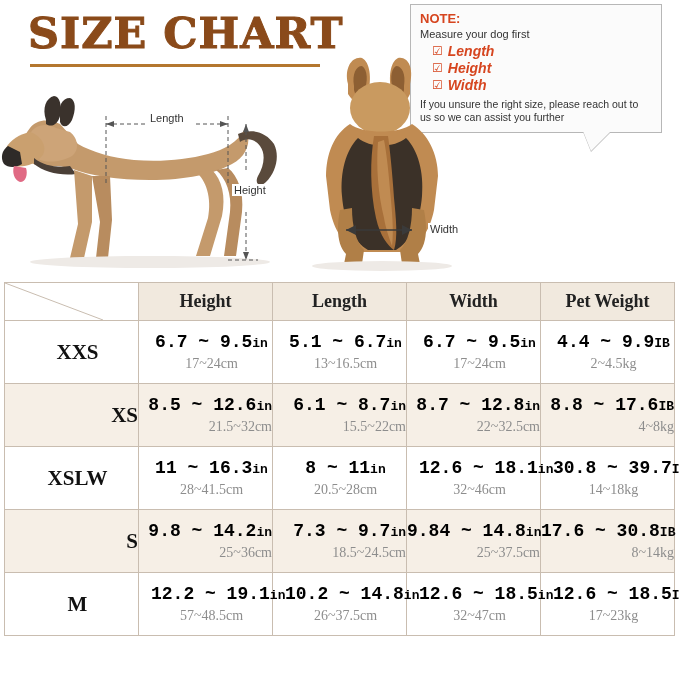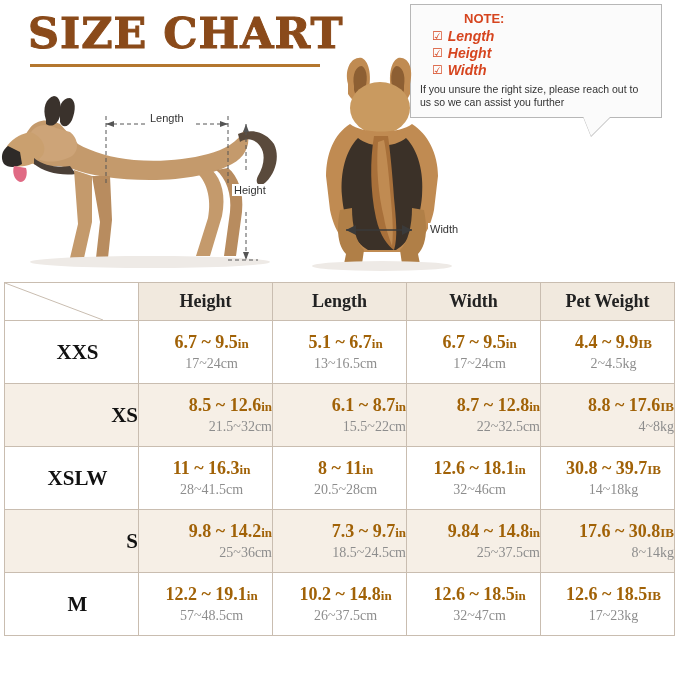--- a/index.html
+++ b/index.html
@@ -53,21 +53,20 @@
     border: 1.5px solid #b7b7b7;
     background: #fbfbfb;
     padding: 6px 9px 8px 9px;
     box-sizing: border-box;
   }
   .note-title {
     color: #d6451f;
     font-weight: bold;
     font-size: 13px;
     margin-bottom: 2px;
-    margin-left: 44px;
   }
   .note-sub {
     font-size: 11px;
     color: #333;
     margin-bottom: 3px;
   }
   .note-item {
     display: flex;
     align-items: center;
     margin-left: 12px;
@@ -168,24 +167,24 @@
     font-size: 21px;
     font-weight: bold;
     color: #111;
     width: 98px;
   }
   .val-cell {
     height: 62px;
     line-height: 1.15;
   }
   .inch {
-    font-family: Liberation Serif, serif;
+    font-family: Liberation Mono, monospace;
     font-size: 18px;
     font-weight: bold;
-    color: #a16207;
+    color: #000000;
     white-space: nowrap;
   }
   .inch .unit {
     font-size: 13px;
   }
   .cm {
     font-family: "Liberation Serif", serif;
     font-size: 14px;
     color: #8d8d8d;
     margin-top: 3px;
@@ -203,20 +202,21 @@
 </head>
 <body>
 
 <div class="top">
 
   <div class="title">SIZE CHART</div>
   <div class="title-rule"></div>
 
   <div class="note-box">
     <div class="note-title">NOTE:</div>
+    <div class="note-sub">Measure your dog first</div>
 
     <div class="note-item">
       <span class="note-check">☑</span>
       <span class="note-word">Length</span>
     </div>
     <div class="note-item">
       <span class="note-check">☑</span>
       <span class="note-word">Height</span>
     </div>
     <div class="note-item">

